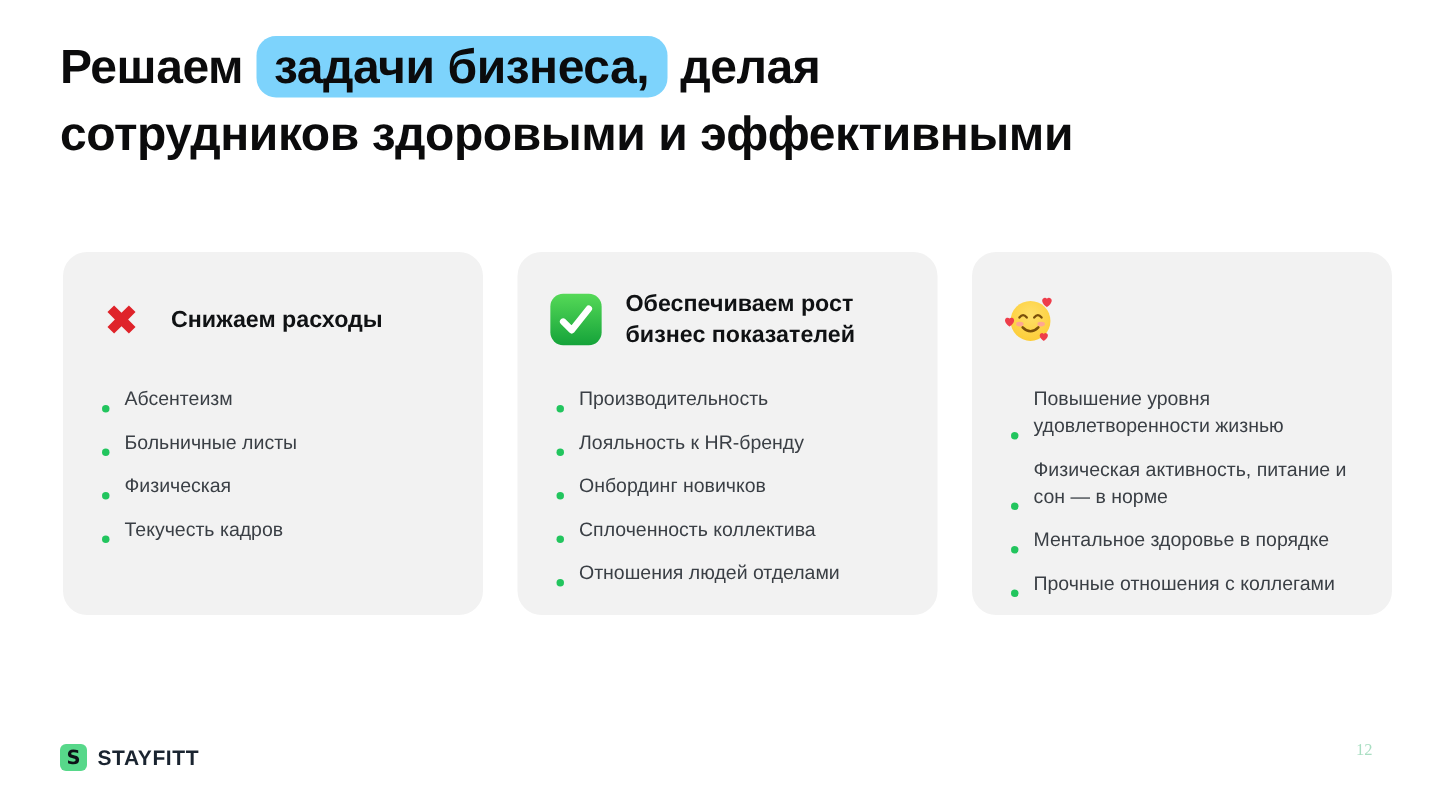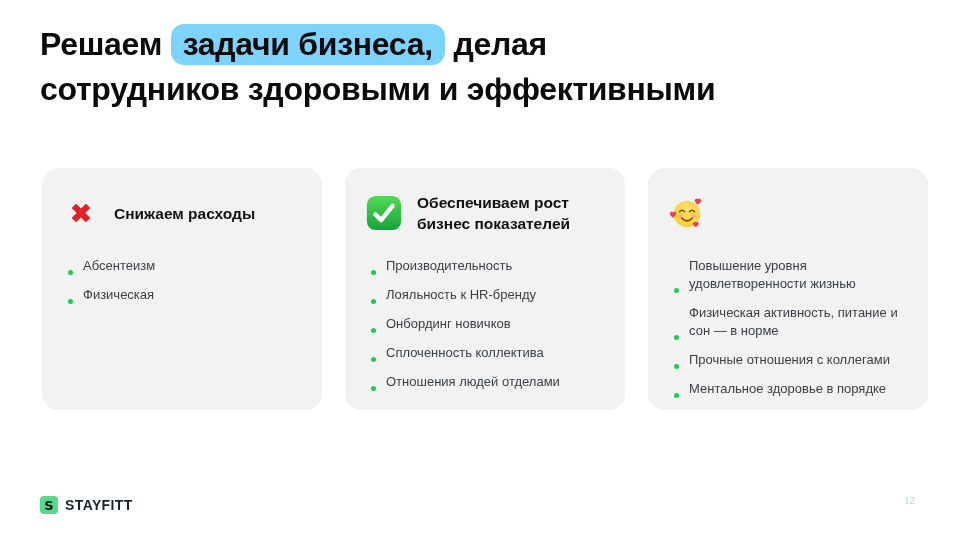--- a/index.html
+++ b/index.html
@@ -137,21 +137,29 @@
           <span>Снижаем расходы</span>
         </div>
       </div>
       <ul class="card-list">
         <li>
             <span class="dot"></span>
             <span>Абсентеизм</span>
           </li>
         <li>
             <span class="dot"></span>
+            <span>Больничные листы</span>
+          </li>
+        <li>
+            <span class="dot"></span>
             <span>Физическая</span>
+          </li>
+        <li>
+            <span class="dot"></span>
+            <span>Текучесть кадров</span>
           </li>
       </ul>
     </div>
 
     <div class="card">
       <div class="card-header">
         <span class="card-icon">
           <svg width="38" height="38" viewBox="0 0 40 40">
             <defs>
               <linearGradient id="checkGrad" x1="0" y1="0" x2="0" y2="1">
@@ -218,25 +226,25 @@
         <li>
             <span class="dot"></span>
             <span>Повышение уровня удовлетворенности жизнью</span>
           </li>
         <li>
             <span class="dot"></span>
             <span>Физическая активность, питание и сон — в норме</span>
           </li>
         <li>
             <span class="dot"></span>
+            <span>Ментальное здоровье в порядке</span>
+          </li>
+        <li>
+            <span class="dot"></span>
             <span>Прочные отношения с коллегами</span>
-          </li>
-        <li>
-            <span class="dot"></span>
-            <span>Ментальное здоровье в порядке</span>
           </li>
       </ul>
     </div>
 
   </div>
 
   <div class="footer-logo">
     <span class="logo-mark">S</span>
     <span class="brand-name">STAYFITT</span>
   </div>

